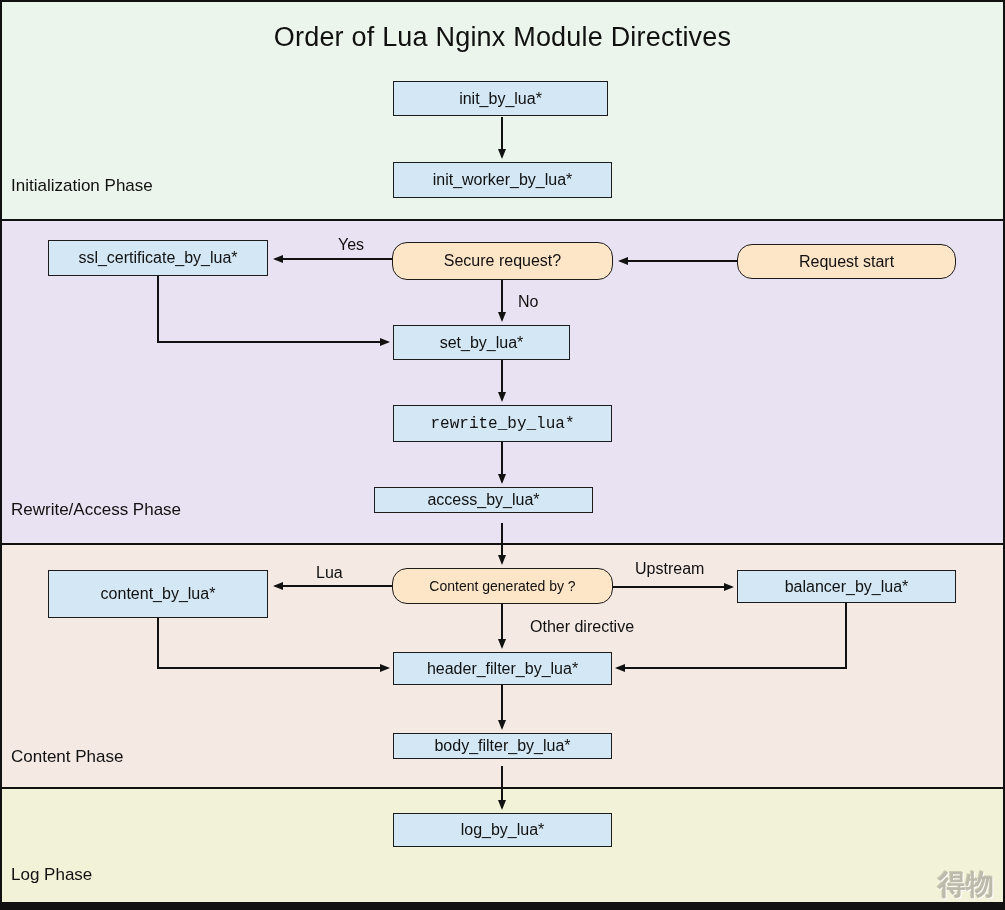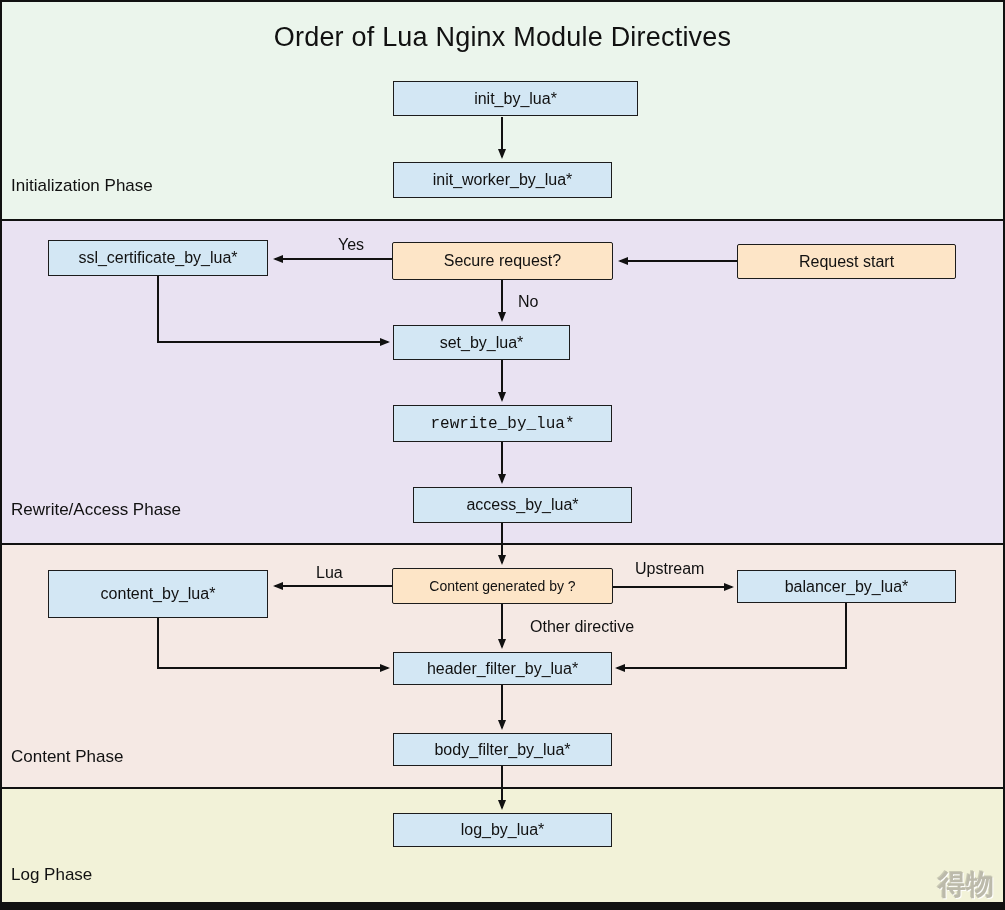--- a/index.html
+++ b/index.html
@@ -28,33 +28,33 @@
   #phase-label-rewrite{top:500px;}
   #phase-label-content{top:747px;}
   #phase-label-log{top:865px;}
 
   .node{
     position:absolute;display:flex;align-items:center;justify-content:center;
     background:var(--node-fill);border:1px solid var(--node-border);
     font-size:16px;box-sizing:border-box;text-align:center;
   }
   .decision{
-    background:var(--decision-fill);border-radius:2px;
+    background:var(--decision-fill);border-radius:15px;
   }
   
-  #n-init       {left:393px;top:81px; width:245px;height:35px;}
+  #n-init       {left:393px;top:81px; width:215px;height:35px;}
   #n-initworker {left:393px;top:162px;width:219px;height:36px;}
   #n-ssl        {left:48px; top:240px;width:220px;height:36px;}
   #n-set        {left:393px;top:325px;width:177px;height:35px;}
   #n-rewrite    {left:393px;top:405px;width:219px;height:37px;font-family:Liberation Mono, monospace;}
-  #n-access     {left:413px;top:487px;width:219px;height:36px;text-align:right;}
+  #n-access     {left:374px;top:487px;width:219px;height:26px;text-align:right;}
   #n-content    {left:48px; top:570px;width:220px;height:48px;}
   #n-balancer   {left:737px;top:570px;width:219px;height:33px;}
   #n-header     {left:393px;top:652px;width:219px;height:33px;}
-  #n-body       {left:393px;top:733px;width:219px;height:33px;}
+  #n-body       {left:393px;top:733px;width:219px;height:26px;}
   #n-log        {left:393px;top:813px;width:219px;height:34px;}
   
   #n-secure     {left:392px;top:242px;width:221px;height:38px;}
   #n-reqstart   {left:737px;top:244px;width:219px;height:35px;}
   #n-contentgen {left:392px;top:568px;width:221px;height:36px;font-size:14px;}
 
   #arrows{position:absolute;left:0;top:0;width:1005px;height:910px;pointer-events:none;}
   #arrows path.edge{fill:none;stroke:var(--arrow);stroke-width:2px;}
   #arrowhead path{fill:var(--arrow);}
 

